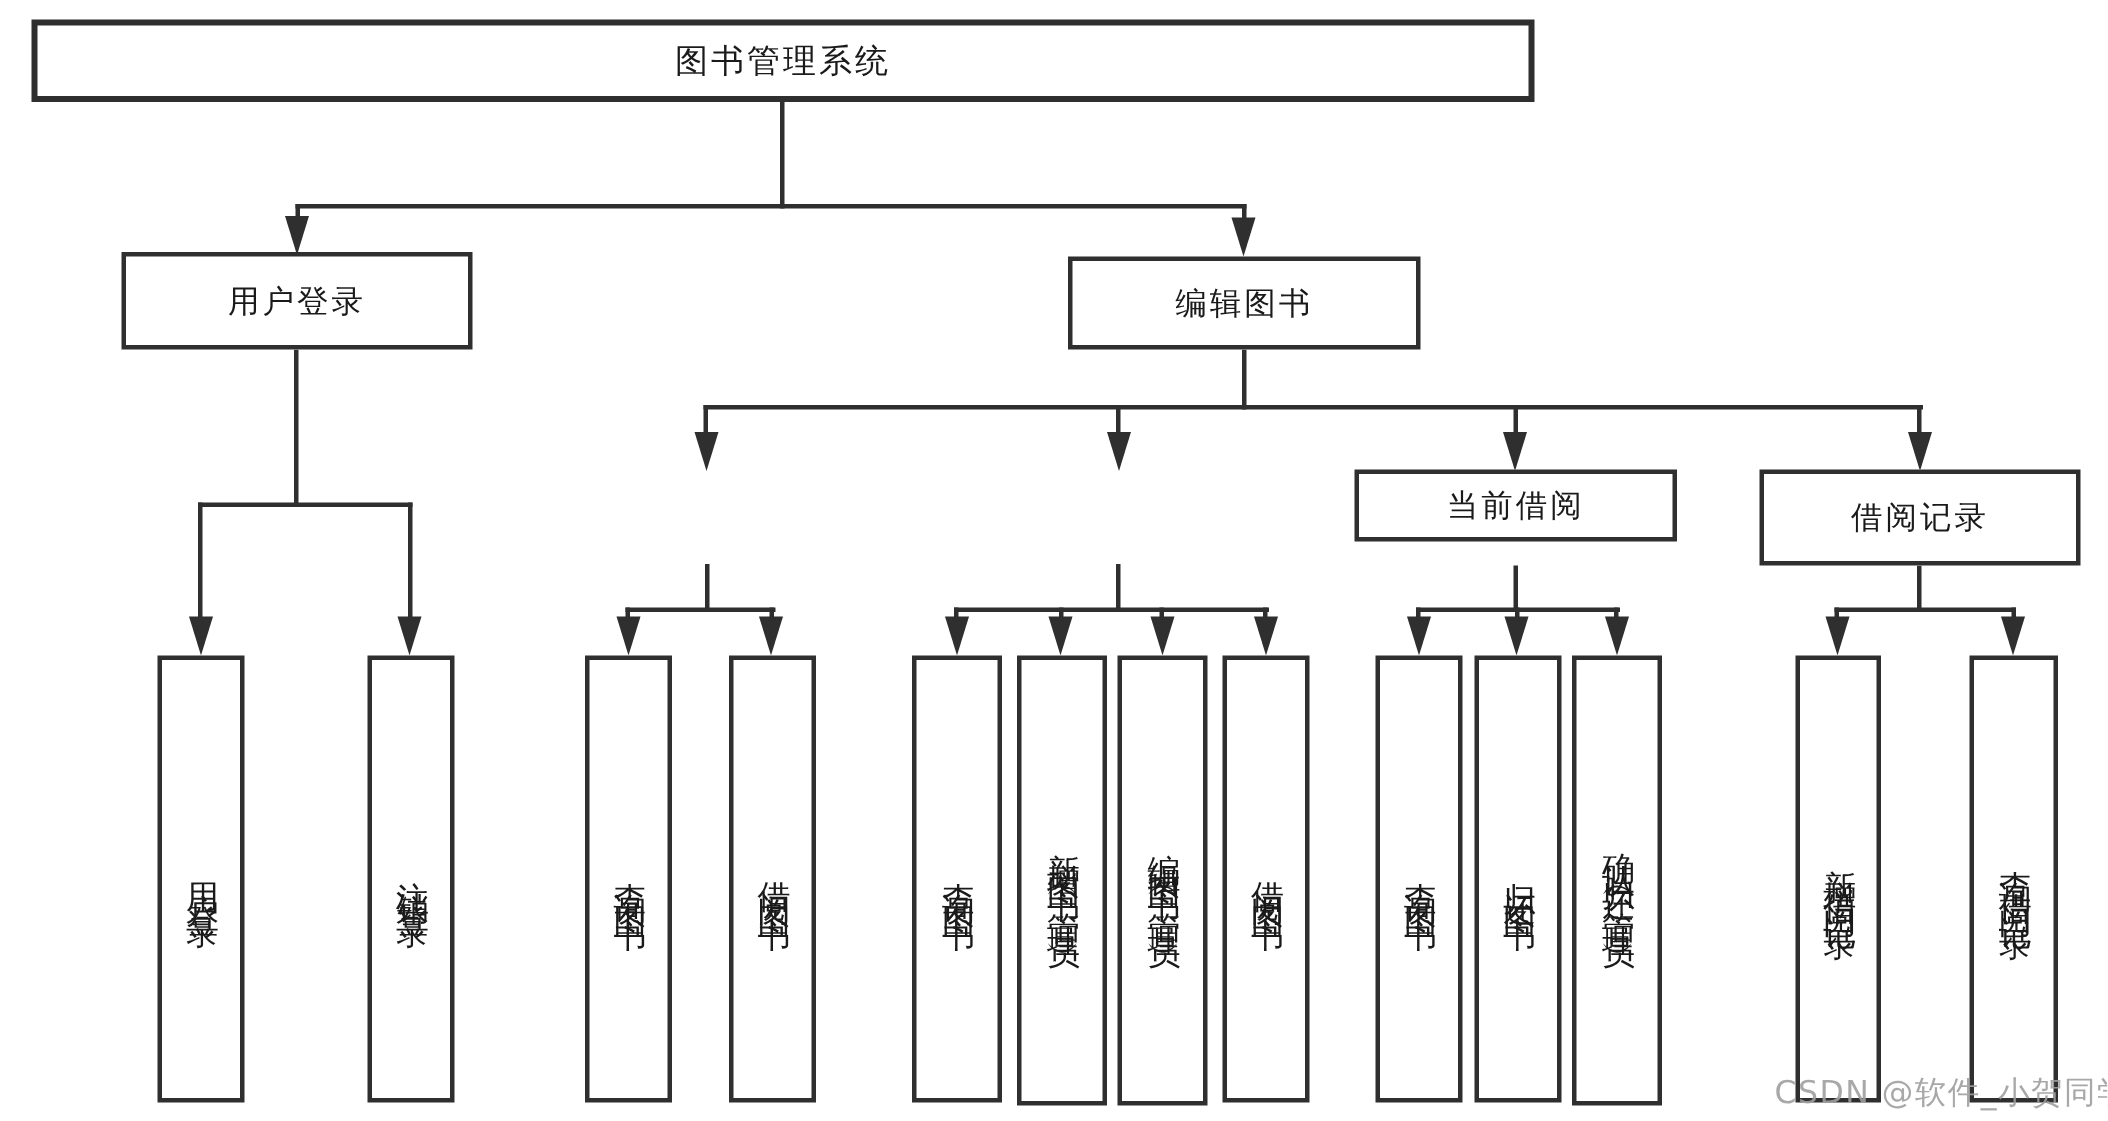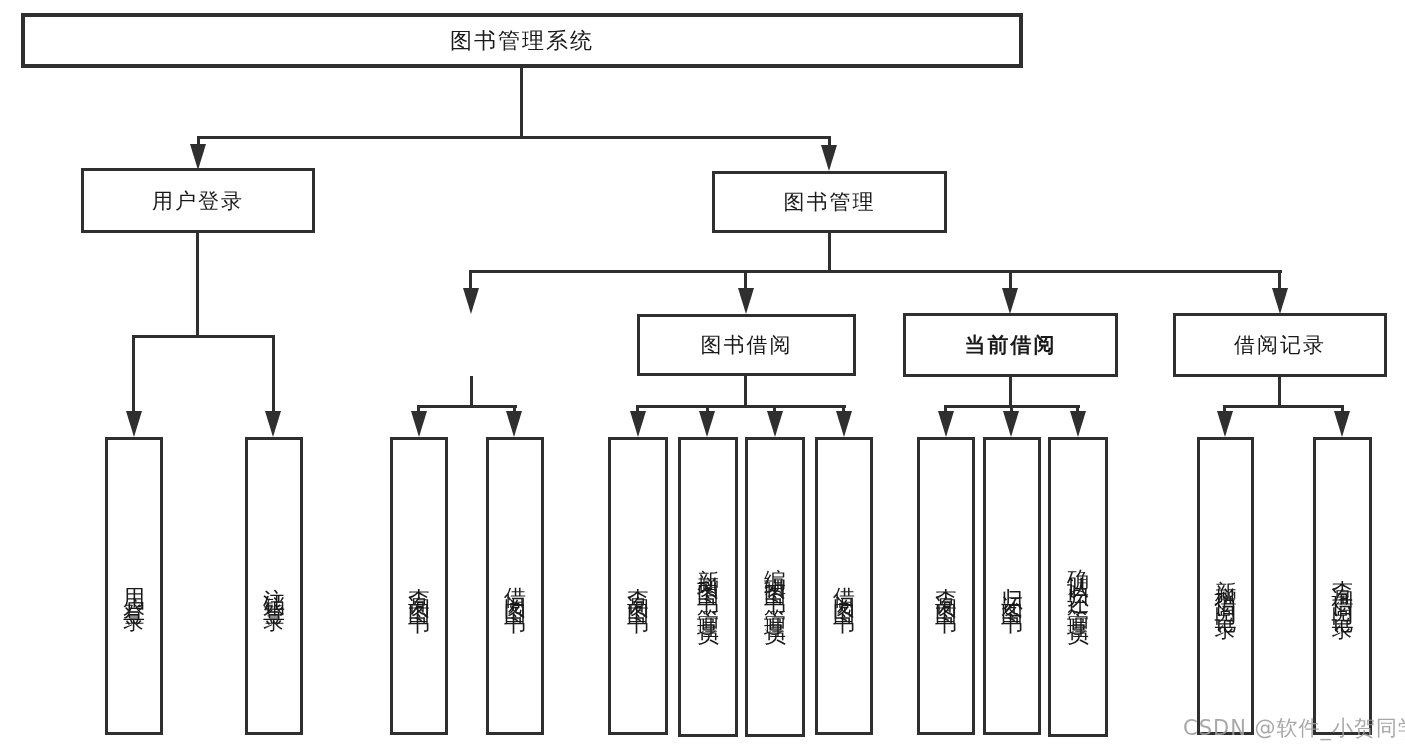--- a/index.html
+++ b/index.html
@@ -67,24 +67,23 @@
   }
 </style>
 </head>
 <body>
 
 <div class="canvas">
 
   <div class="box root" style="left:21px; top:13px; width:1002px; height:55px;">图书管理系统</div>
 
   <div class="box" style="left:81px; top:168px; width:234px; height:65px;">用户登录</div>
-  <div class="box" style="left:712px; top:171px; width:235px; height:62px;">图书管理</div>
+  <div class="box" style="left:712px; top:171px; width:235px; height:62px;">编辑图书</div>
 
-  <div class="box" style="left:637px; top:314px; width:219px; height:62px;">图书借阅</div>
-  <div class="box" style="left:903px; top:313px; width:215px; height:64px;font-weight:bold;">当前借阅</div>
+  <div class="box" style="left:903px; top:313px; width:215px; height:48px;">当前借阅</div>
   <div class="box" style="left:1173px; top:313px; width:214px; height:64px;">借阅记录</div>
 
   <div class="box leaf" style="left:105px; top:437px; width:58px; height:298px;">用户登录</div>
   <div class="box leaf" style="left:245px; top:437px; width:58px; height:298px;">注销登录</div>
 
   <div class="box leaf" style="left:390px; top:437px; width:58px; height:298px;">查询图书</div>
   <div class="box leaf" style="left:486px; top:437px; width:58px; height:298px;">借阅图书</div>
 
   <div class="box leaf" style="left:608px; top:437px; width:60px; height:298px;">查询图书</div>
   <div class="box leaf" style="left:678px; top:437px; width:60px; height:300px;">新增图书（管理员）</div>

